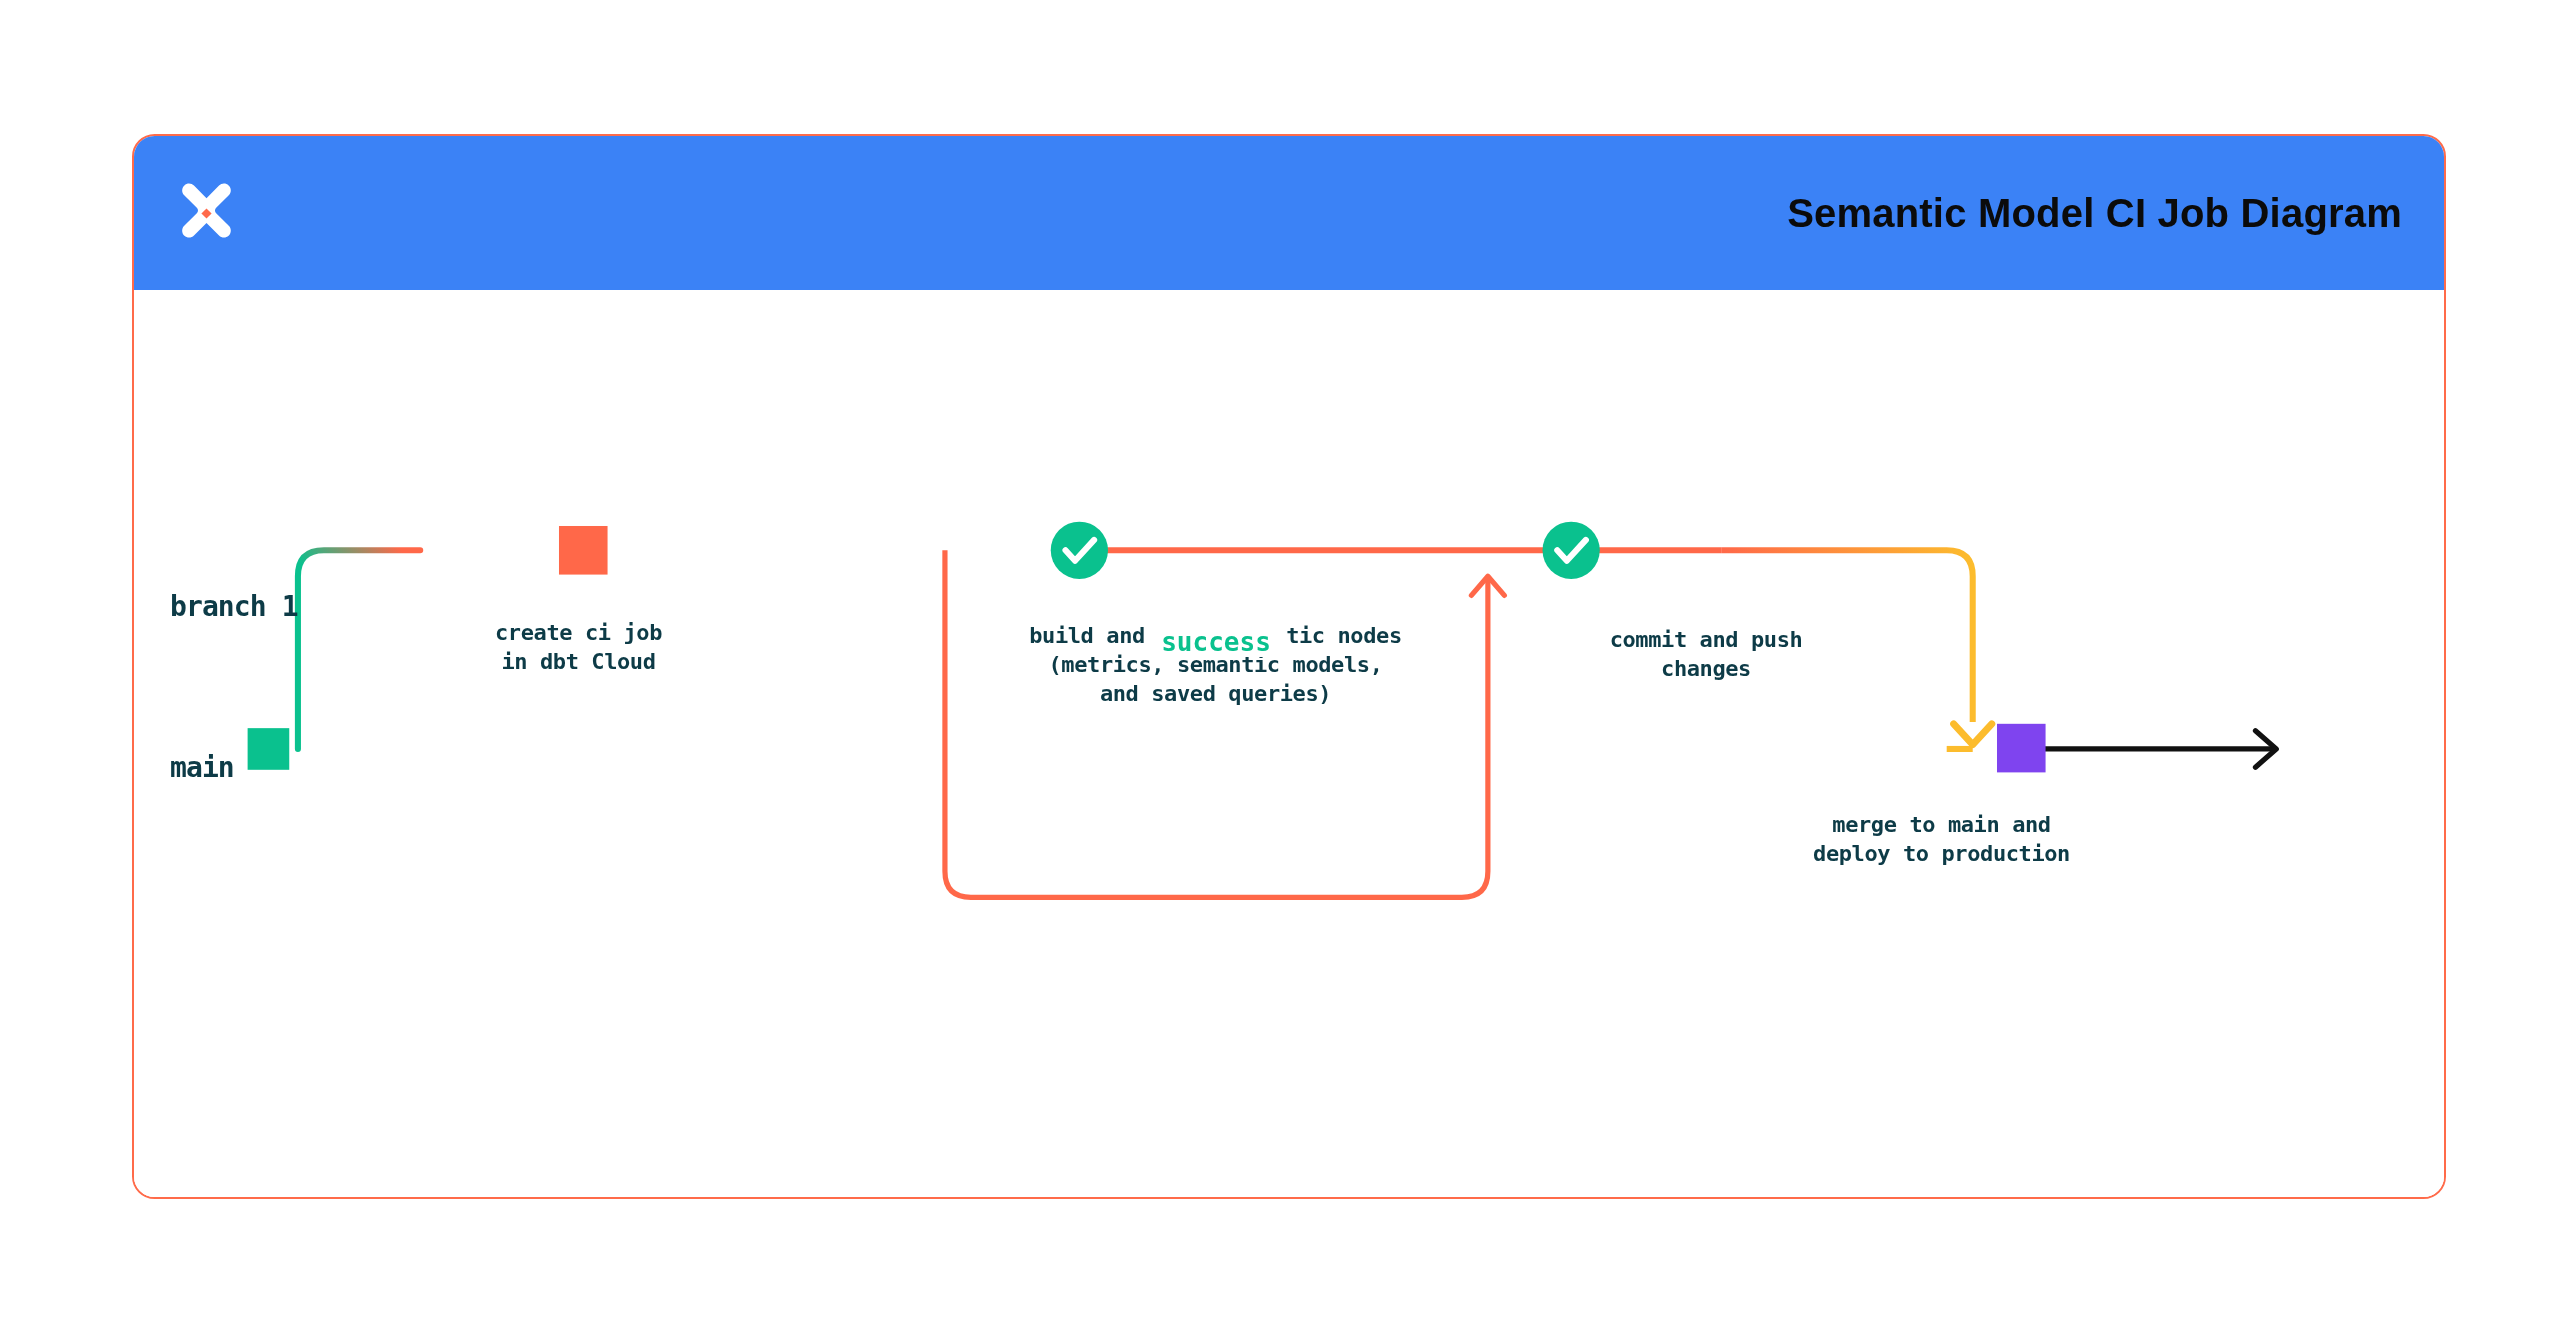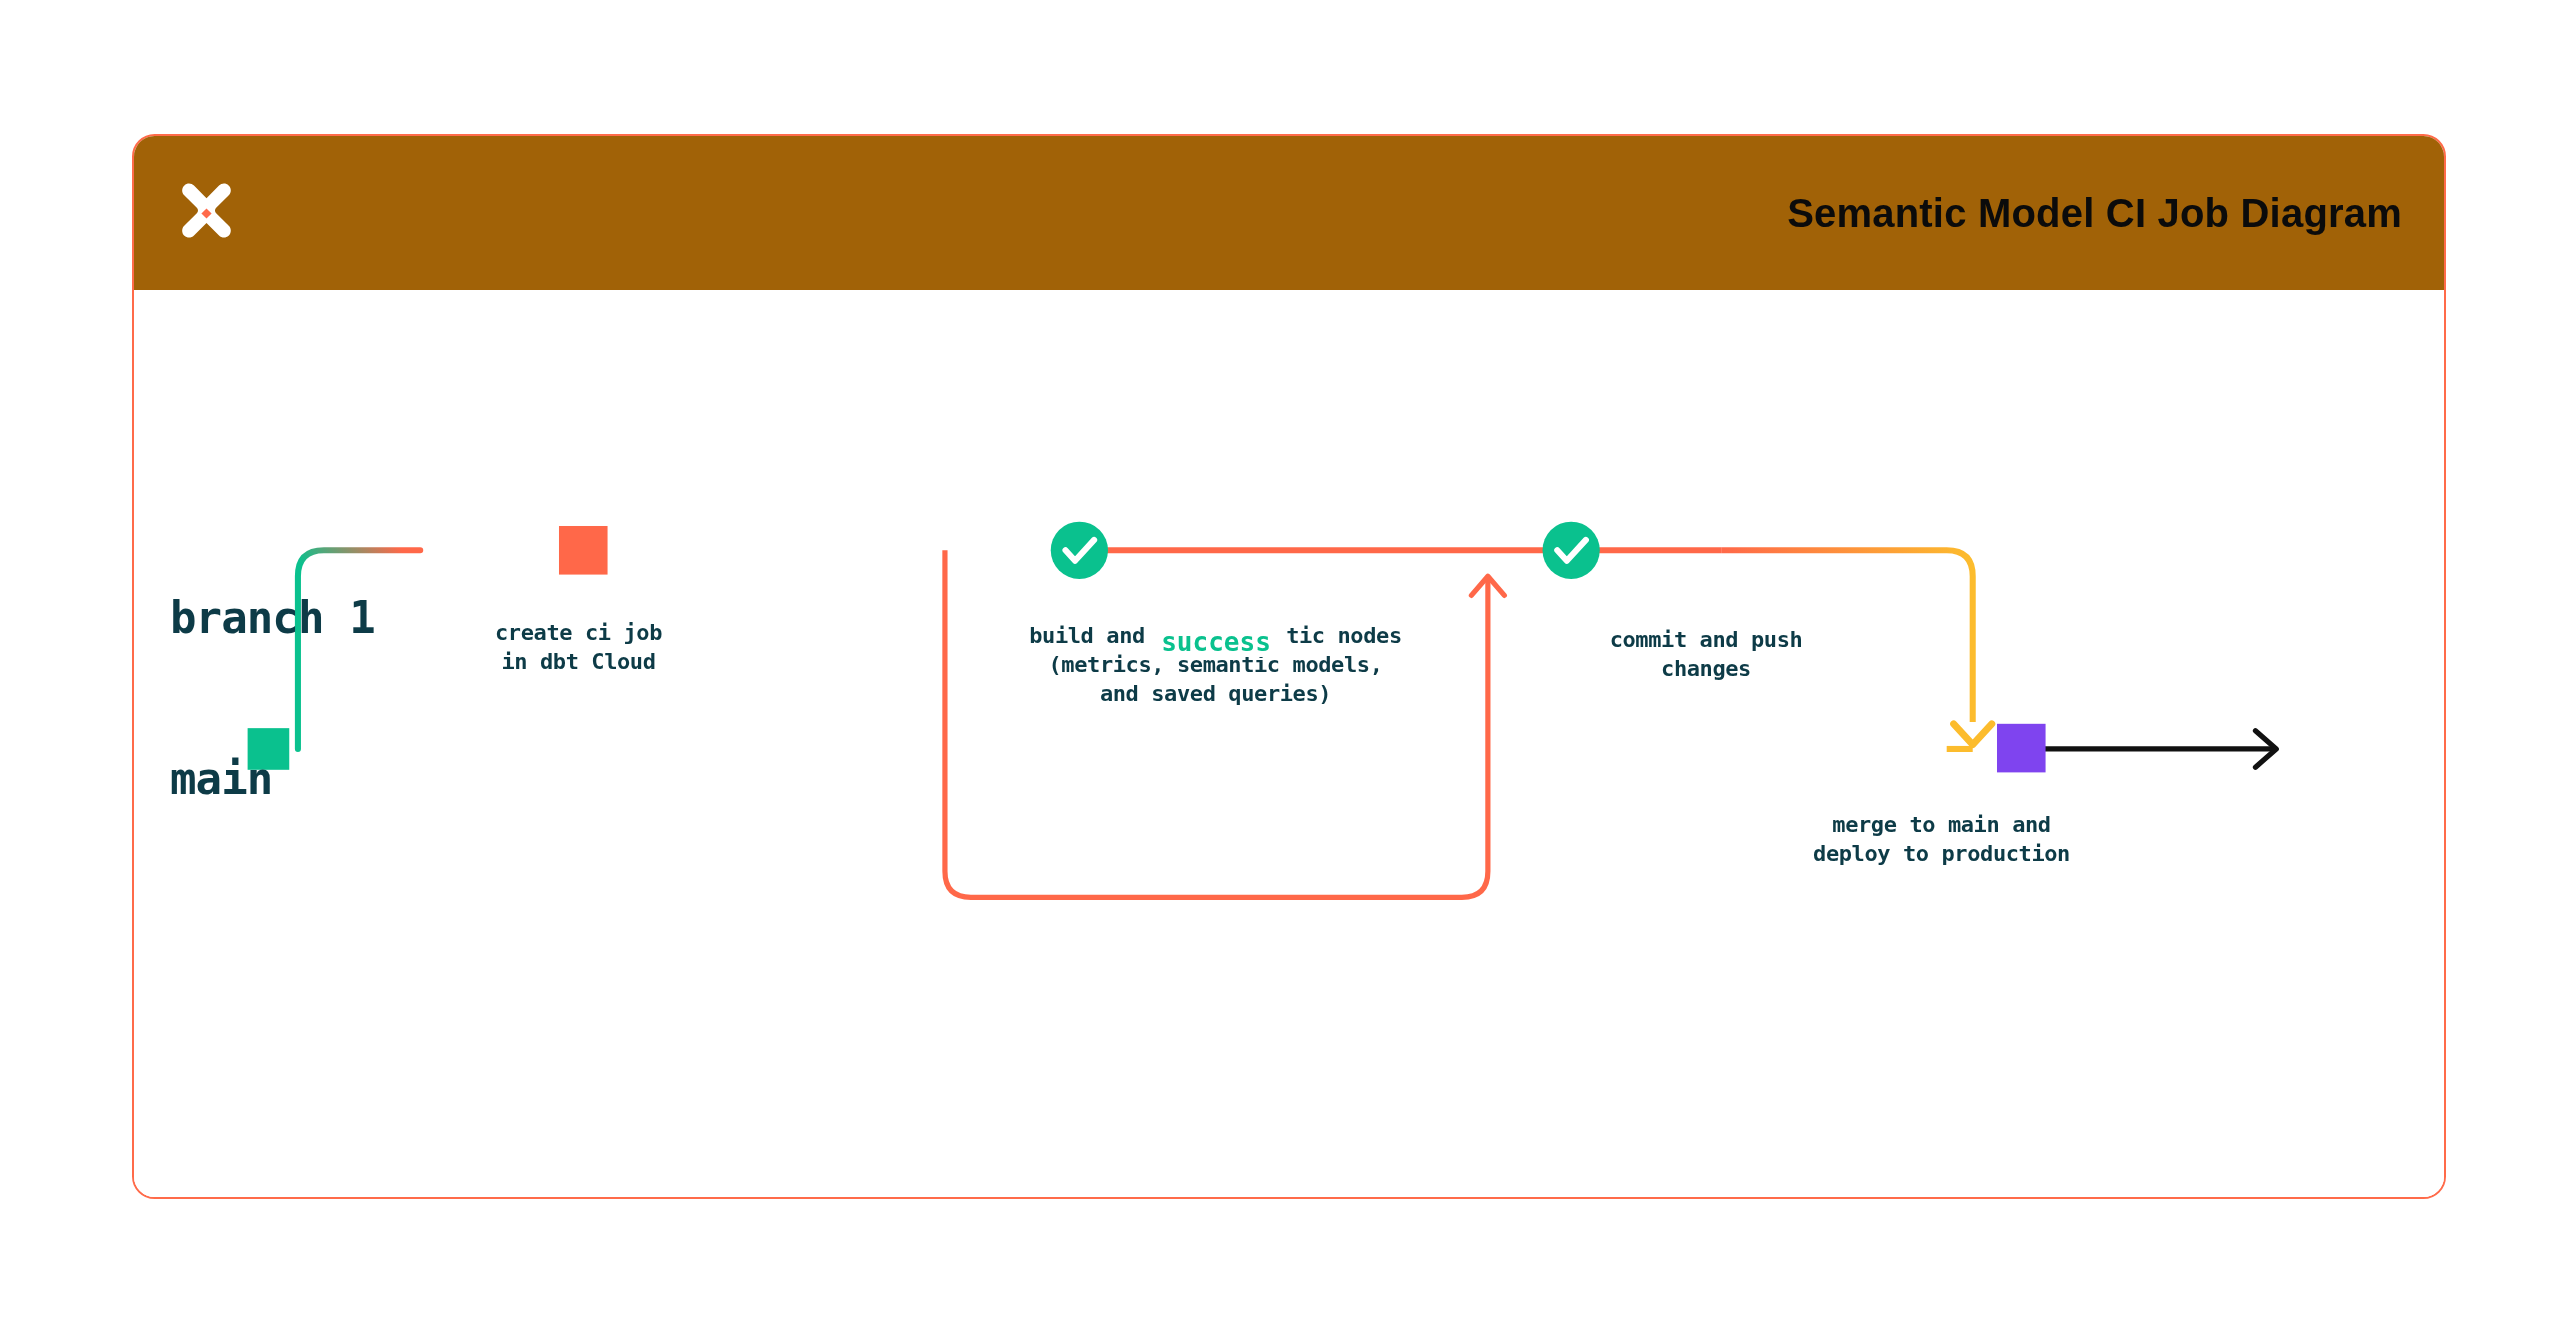--- a/index.html
+++ b/index.html
@@ -18,21 +18,21 @@
     width:2314px;height:1065px;
     border:2.6px solid #ff6b4a;
     border-radius:22.6px;
     background:#ffffff;
     box-sizing:border-box;
     overflow:hidden;
   }
   .card-header{
     position:absolute;left:0;top:0;
     width:100%;height:154px;
-    background:#a16207;
+    background:#3b82f6;
     display:flex;align-items:center;
     box-sizing:border-box;
     padding:0 42px 0 35px;
   }
   .logo{
     width:75px;height:75px;
     flex:0 0 auto;
     display:block;
   }
   .header-title{
@@ -58,21 +58,21 @@
 
   
   .lbl{
     position:absolute;
     font-family:"DejaVu Sans Mono","Liberation Mono",monospace;
     color:#0d3b47;
     font-weight:bold;
     white-space:pre;
     line-height:1.32;
   }
-  .branch-name{font-size:44px;letter-spacing:-0.9px;}
+  .branch-name{font-size:28px;letter-spacing:-0.9px;}
   .node-label{font-size:22px;text-align:center;letter-spacing:-0.4px;}
   .loop-label{
     font-size:26px;color:#0ac18e;font-weight:bold;
     font-family:"DejaVu Sans Mono","Liberation Mono",monospace;
     background:#ffffff;padding:0 14px;
   }
 
   .lbl-branch1{left:36px;top:299px;}
   .lbl-main{left:36px;top:460px;}
   .lbl-create{left:444px;top:328px;width:347px;margin-left:-173px;}

